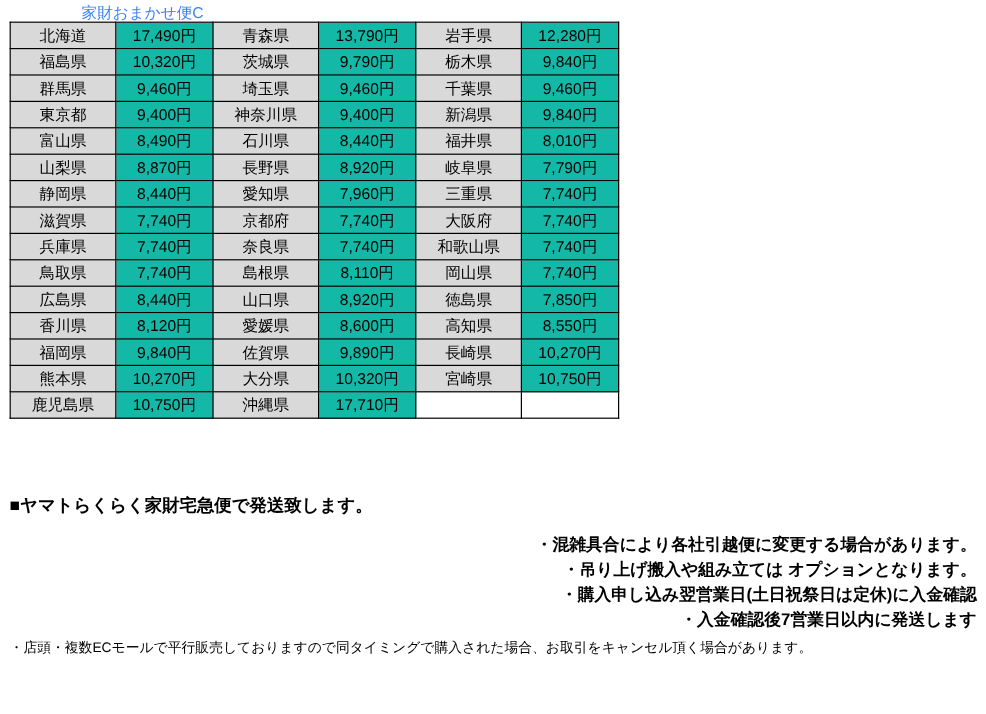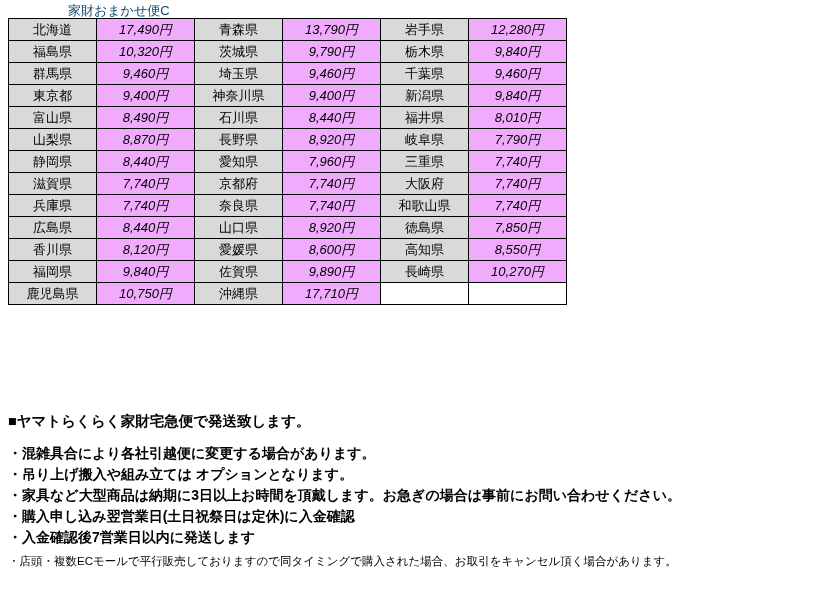--- a/index.html
+++ b/index.html
@@ -13,21 +13,21 @@
     font-family: "Liberation Sans", sans-serif;
     color: #000000;
     position: relative;
     overflow: hidden;
   }
   .title {
     position: absolute;
     left: 68px;
     top: 2px;
     font-size: 13px;
-    color: #0c4a6e;
+    color: #3b82f6;
     letter-spacing: 0px;
     white-space: nowrap;
   }
   table.rates {
     position: absolute;
     left: 8px;
     top: 18px;
     border-collapse: collapse;
     table-layout: fixed;
     width: 508px;
@@ -39,23 +39,22 @@
     text-align: center;
     vertical-align: middle;
     padding: 0 2px;
     box-sizing: border-box;
   }
   td.pref {
     background: #d9d9d9;
     width: 88px;
   }
   td.price {
-    background: #f0abfc;
-    width: 98px;
-    font-style: italic;
+    background: #14b8a6;
+    width: 81px;
   }
   td.empty-cell {
     background: #ffffff;
   }
   .notes {
     position: absolute;
     left: 8px;
     top: 412px;
     width: 806px;
   }
@@ -63,20 +62,21 @@
     font-size: 14.5px;
     font-weight: bold;
     margin-bottom: 12px;
     white-space: nowrap;
   }
   .note-line {
     font-size: 14px;
     font-weight: bold;
     line-height: 21px;
     white-space: nowrap;
+    text-align: right;
   }
   .note-small {
     font-size: 11.5px;
     font-weight: normal;
     line-height: 19px;
     margin-top: 4px;
     white-space: nowrap;
   }
 </style>
 </head>
@@ -152,20 +152,28 @@
       </tr>
       <tr>
         <td class="pref">兵庫県</td>
         <td class="price">7,740円</td>
         <td class="pref">奈良県</td>
         <td class="price">7,740円</td>
         <td class="pref">和歌山県</td>
         <td class="price">7,740円</td>
       </tr>
       <tr>
+        <td class="pref">鳥取県</td>
+        <td class="price">7,740円</td>
+        <td class="pref">島根県</td>
+        <td class="price">8,110円</td>
+        <td class="pref">岡山県</td>
+        <td class="price">7,740円</td>
+      </tr>
+      <tr>
         <td class="pref">広島県</td>
         <td class="price">8,440円</td>
         <td class="pref">山口県</td>
         <td class="price">8,920円</td>
         <td class="pref">徳島県</td>
         <td class="price">7,850円</td>
       </tr>
       <tr>
         <td class="pref">香川県</td>
         <td class="price">8,120円</td>
@@ -176,31 +184,38 @@
       </tr>
       <tr>
         <td class="pref">福岡県</td>
         <td class="price">9,840円</td>
         <td class="pref">佐賀県</td>
         <td class="price">9,890円</td>
         <td class="pref">長崎県</td>
         <td class="price">10,270円</td>
       </tr>
       <tr>
+        <td class="pref">熊本県</td>
+        <td class="price">10,270円</td>
+        <td class="pref">大分県</td>
+        <td class="price">10,320円</td>
+        <td class="pref">宮崎県</td>
+        <td class="price">10,750円</td>
+      </tr>
+      <tr>
         <td class="pref">鹿児島県</td>
         <td class="price">10,750円</td>
         <td class="pref">沖縄県</td>
         <td class="price">17,710円</td>
         <td class="empty-cell"></td>
         <td class="empty-cell"></td>
       </tr>
     </tbody>
 </table>
 
 <div class="notes">
   <div class="note-head">■ヤマトらくらく家財宅急便で発送致します。</div>
   <div class="note-line">・混雑具合により各社引越便に変更する場合があります。</div>
   <div class="note-line">・吊り上げ搬入や組み立ては オプションとなります。</div>
-  <div class="note-line">・家具など大型商品は納期に3日以上お時間を頂戴します。お急ぎの場合は事前にお問い合わせください。</div>
   <div class="note-line">・購入申し込み翌営業日(土日祝祭日は定休)に入金確認</div>
   <div class="note-line">・入金確認後7営業日以内に発送します</div>
   <div class="note-small">・店頭・複数ECモールで平行販売しておりますので同タイミングで購入された場合、お取引をキャンセル頂く場合があります。</div>
 </div>
 
 </body></html>

